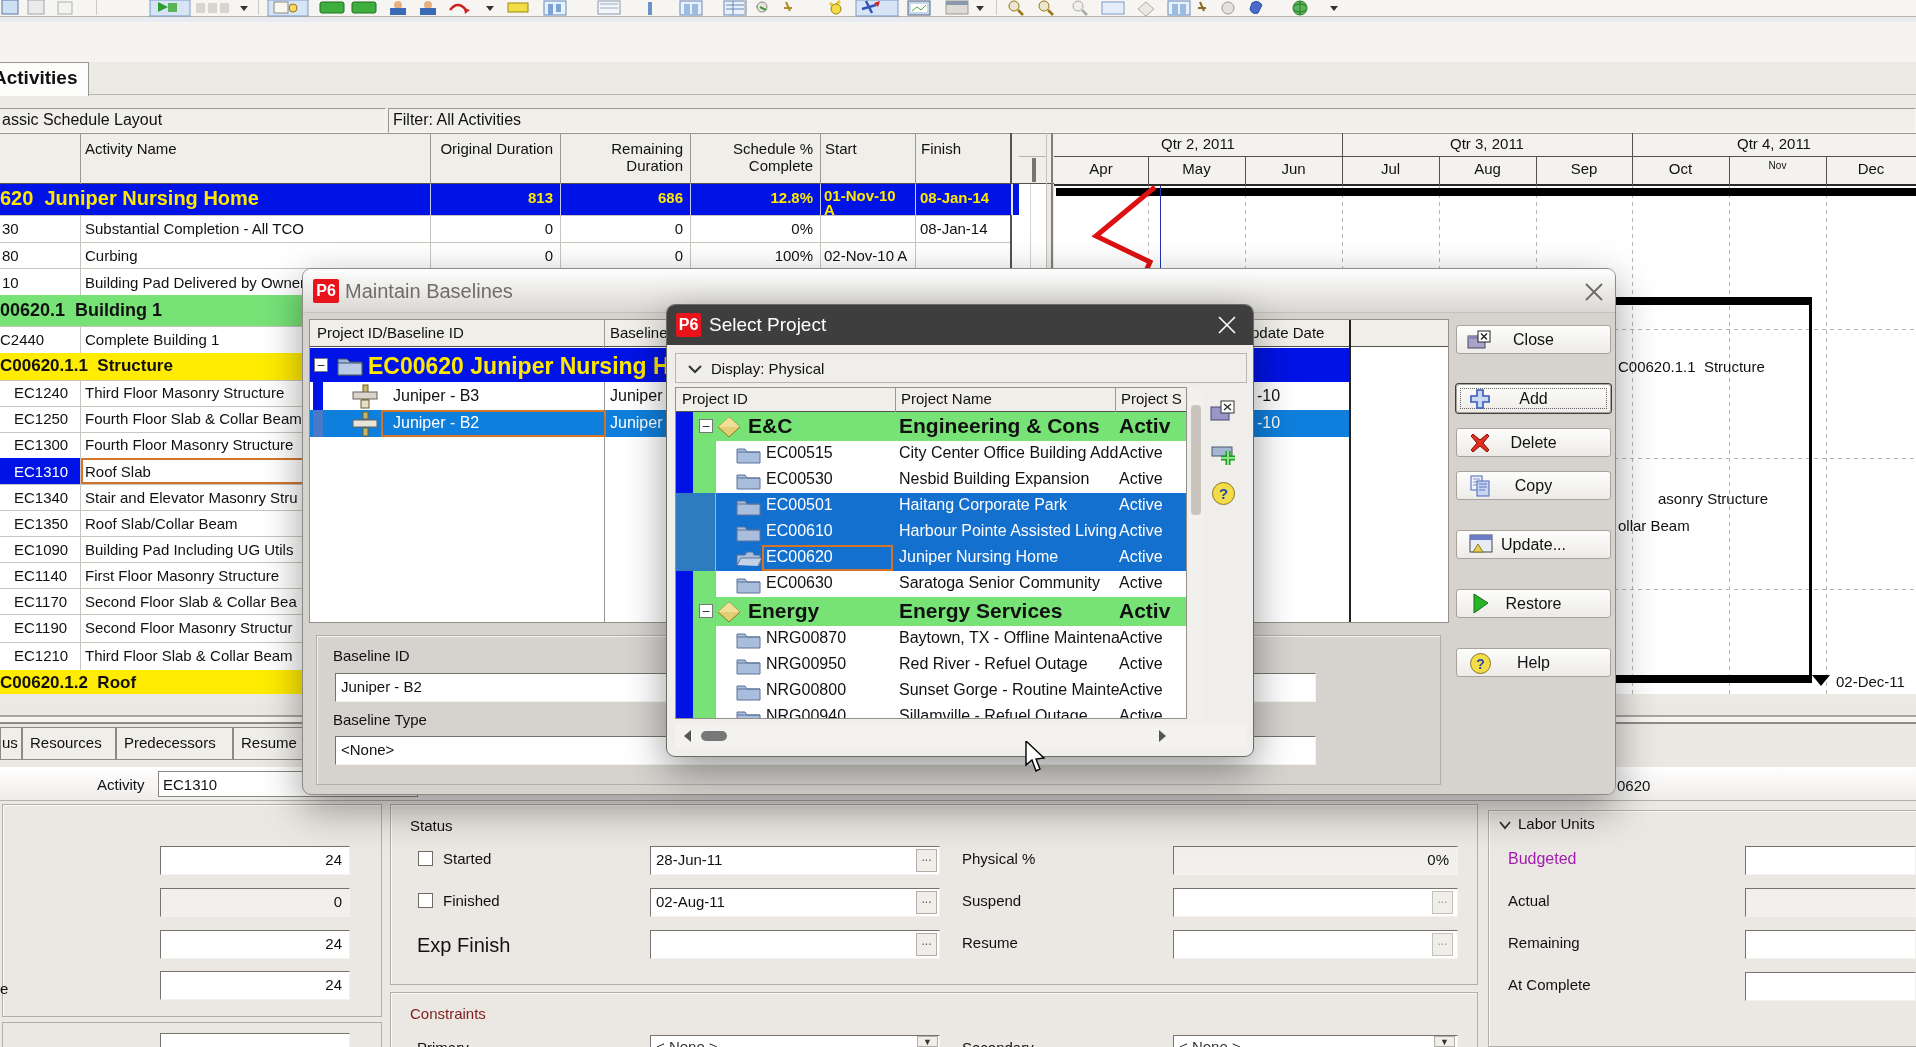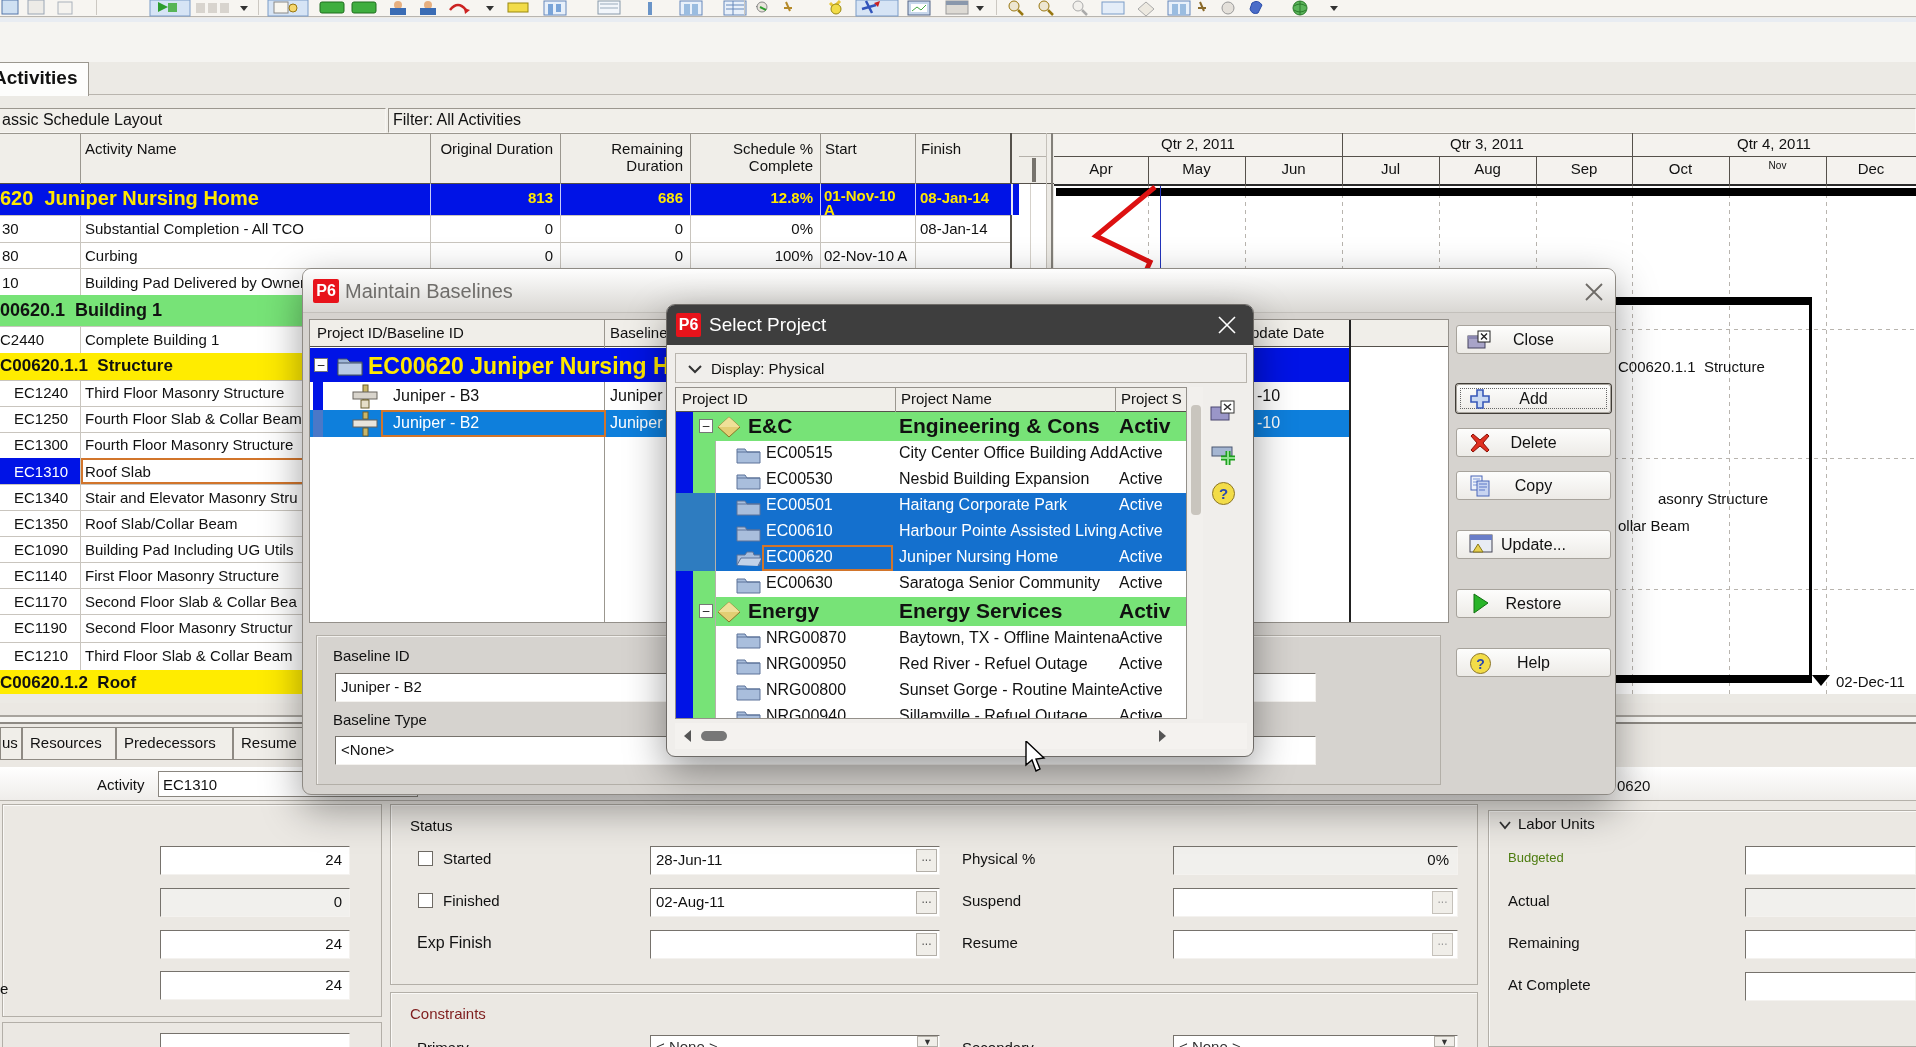--- a/index.html
+++ b/index.html
@@ -335,21 +335,21 @@
   <div class="abs" style="left:418px;top:148px;width:15px;height:15px;background:#fff;border:1px solid #6E6A64;"></div>
   <div class="abs" style="left:443px;top:147px;font-size:15px;color:#111;">Started</div>
   <div class="abs sunken" style="left:650px;top:143px;width:290px;height:29px;"></div>
   <div class="abs" style="left:656px;top:148px;font-size:15px;color:#111;">28-Jun-11</div>
   <div class="abs" style="left:916px;top:146px;width:21px;height:23px;background:#F0EEE9;border:1px solid #B3AFA8;font-size:12px;color:#555;text-align:center;">...</div>
   <div class="abs" style="left:418px;top:190px;width:15px;height:15px;background:#fff;border:1px solid #6E6A64;"></div>
   <div class="abs" style="left:443px;top:189px;font-size:15px;color:#111;">Finished</div>
   <div class="abs sunken" style="left:650px;top:185px;width:290px;height:29px;"></div>
   <div class="abs" style="left:656px;top:190px;font-size:15px;color:#111;">02-Aug-11</div>
   <div class="abs" style="left:916px;top:188px;width:21px;height:23px;background:#F0EEE9;border:1px solid #B3AFA8;font-size:12px;color:#555;text-align:center;">...</div>
-  <div class="abs" style="left:417px;top:231px;font-size:16px;color:#111;">Exp Finish</div>
+  <div class="abs" style="left:417px;top:231px;font-size:20px;color:#111;">Exp Finish</div>
   <div class="abs sunken" style="left:650px;top:227px;width:290px;height:29px;"></div>
   <div class="abs" style="left:916px;top:230px;width:21px;height:23px;background:#F0EEE9;border:1px solid #B3AFA8;font-size:12px;color:#555;text-align:center;">...</div>
   <div class="abs" style="left:962px;top:147px;font-size:15px;color:#111;">Physical %</div>
   <div class="abs sunken" style="left:1173px;top:143px;width:285px;height:29px;background:#F1F0ED;"></div>
   <div class="abs" style="left:1173px;top:148px;width:276px;text-align:right;font-size:15px;color:#111;">0%</div>
   <div class="abs" style="left:962px;top:189px;font-size:15px;color:#111;">Suspend</div>
   <div class="abs sunken" style="left:1173px;top:185px;width:285px;height:29px;"></div>
   <div class="abs" style="left:1432px;top:188px;width:21px;height:23px;background:#F0EEE9;border:1px solid #C5C1BA;font-size:12px;color:#999;text-align:center;">...</div>
   <div class="abs" style="left:962px;top:231px;font-size:15px;color:#111;">Resume</div>
   <div class="abs sunken" style="left:1173px;top:227px;width:285px;height:29px;"></div>
@@ -364,21 +364,21 @@
   <div class="abs" style="left:962px;top:336px;font-size:15px;color:#111;">Secondary</div>
   <div class="abs sunken" style="left:1173px;top:332px;width:285px;height:12px;border-bottom:none;"></div>
   <div class="abs" style="left:1179px;top:335px;font-size:15px;color:#333;">&lt; None &gt;</div>
   <div class="abs" style="left:1434px;top:333px;width:21px;height:11px;background:#F0EEE9;border:1px solid #B3AFA8;font-size:9px;color:#333;text-align:center;line-height:10px;">▼</div>
 
   <div class="abs" style="left:1488px;top:107px;width:430px;height:237px;border:1px solid #B3AFA8;box-shadow:inset 1px 1px 0 #FAF9F7;"></div>
   <svg class="abs" style="left:1498px;top:117px;" width="14" height="11" viewBox="0 0 14 11">
         <polyline points="2,2 7,8 12,2" fill="none" stroke="#333" stroke-width="1.8"></polyline>
       </svg>
   <div class="abs" style="left:1518px;top:112px;font-size:15px;color:#111;">Labor Units</div>
-  <div class="abs" style="left:1508px;top:147px;font-size:13px;color:#4d7c0f;">Budgeted</div>
+  <div class="abs" style="left:1508px;top:147px;font-size:16px;color:#a21caf;">Budgeted</div>
   <div class="abs sunken" style="left:1745px;top:143px;width:171px;height:29px;"></div>
   <div class="abs" style="left:1508px;top:189px;font-size:15px;color:#111;">Actual</div>
   <div class="abs sunken" style="left:1745px;top:185px;width:171px;height:29px;background:#F1F0ED;"></div>
   <div class="abs" style="left:1508px;top:231px;font-size:15px;color:#111;">Remaining</div>
   <div class="abs sunken" style="left:1745px;top:227px;width:171px;height:29px;"></div>
   <div class="abs" style="left:1508px;top:273px;font-size:15px;color:#111;">At Complete</div>
   <div class="abs sunken" style="left:1745px;top:269px;width:171px;height:29px;"></div>
 </div>
 
 <div class="abs" id="mdlg" style="left:302px;top:268px;width:1314px;height:527px;background:#D6D3CF;border:1px solid #8E8A84;border-radius:9px;box-shadow:0 14px 40px rgba(0,0,0,0.38);overflow:hidden;">

